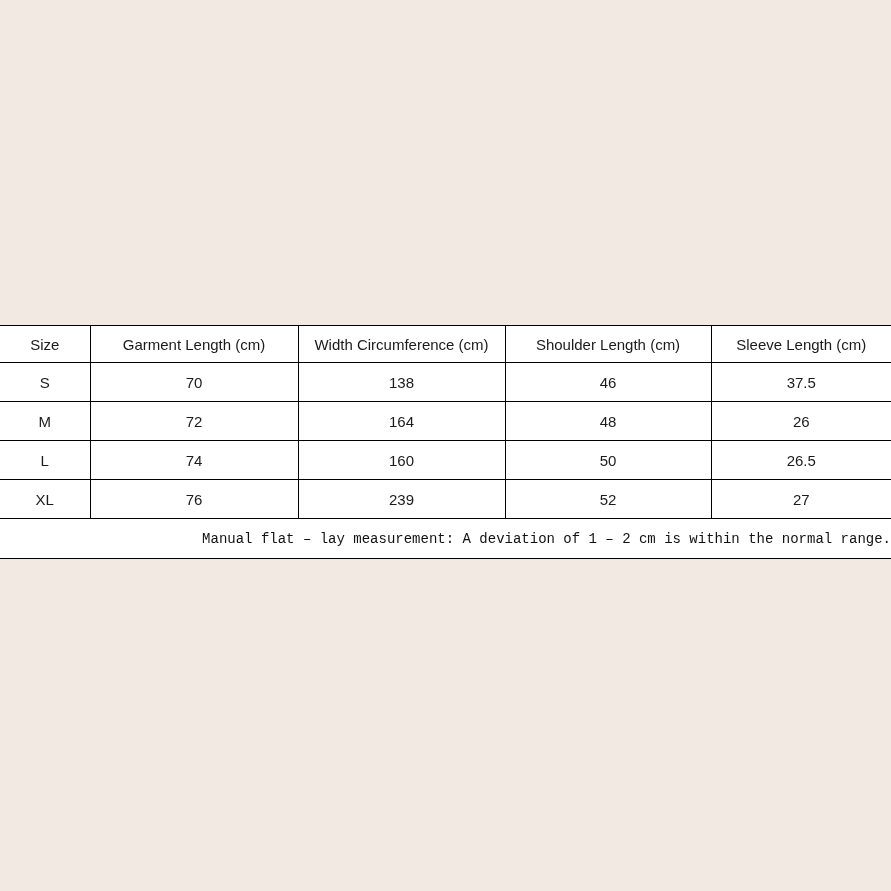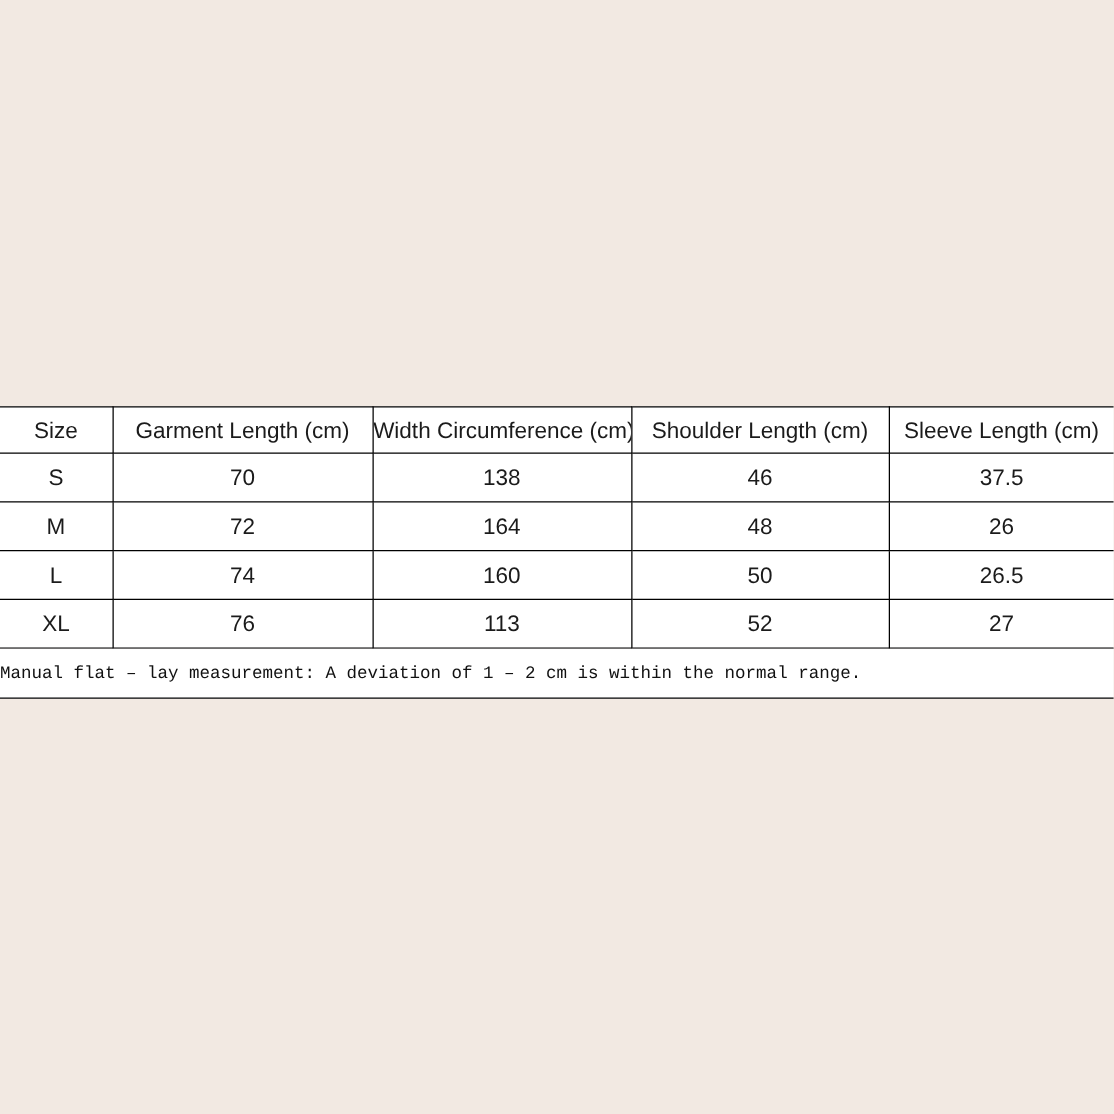--- a/index.html
+++ b/index.html
@@ -27,42 +27,42 @@
     background: #ffffff;
   }
   table.size-table th,
   table.size-table td {
     border-top: 1.5px solid #000000;
     border-bottom: 1.5px solid #000000;
     border-right: 1.5px solid #000000;
     text-align: center;
     vertical-align: middle;
     padding: 0;
-    font-size: 18px;
+    font-size: 15px;
     font-weight: 400;
     color: #1b1b1b;
     font-family: "Liberation Sans", sans-serif;
     overflow: hidden;
     white-space: nowrap;
   }
   table.size-table th:last-child,
   table.size-table td:last-child {
     border-right: none;
   }
   table.size-table thead th { height: 36px; }
   table.size-table tbody td { height: 38px; }
   .note-row {
     box-sizing: border-box;
     width: 891px;
     height: 40px;
     background: #ffffff;
     border-bottom: 1.5px solid #000000;
     display: flex;
     align-items: center;
-    justify-content: flex-start;
+    justify-content: flex-end;
     font-family: "Liberation Mono", "DejaVu Sans Mono", monospace;
     font-size: 14px;
     color: #111111;
     letter-spacing: 0;
   }
 </style>
 </head>
 <body>
 
 <div class="chart-block">
@@ -101,21 +101,21 @@
       <tr>
         <td>L</td>
         <td>74</td>
         <td>160</td>
         <td>50</td>
         <td>26.5</td>
       </tr>
       <tr>
         <td>XL</td>
         <td>76</td>
-        <td>113</td>
+        <td>239</td>
         <td>52</td>
         <td>27</td>
       </tr>
     </tbody>
   </table>
   <div class="note-row">
     <span>Manual flat – lay measurement: A deviation of 1 – 2 cm is within the normal range.</span>
   </div>
 </div>
 

